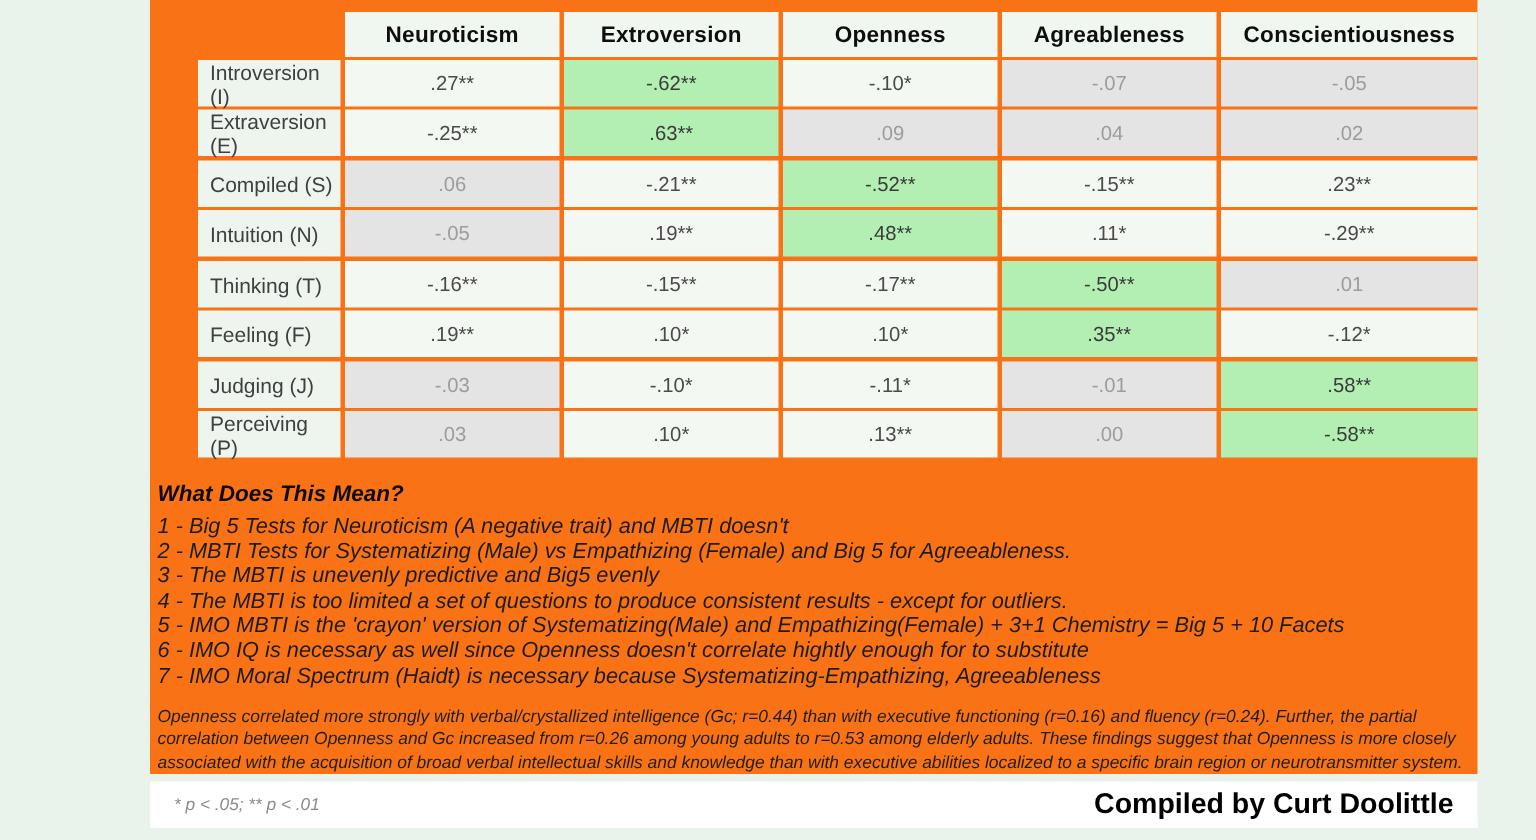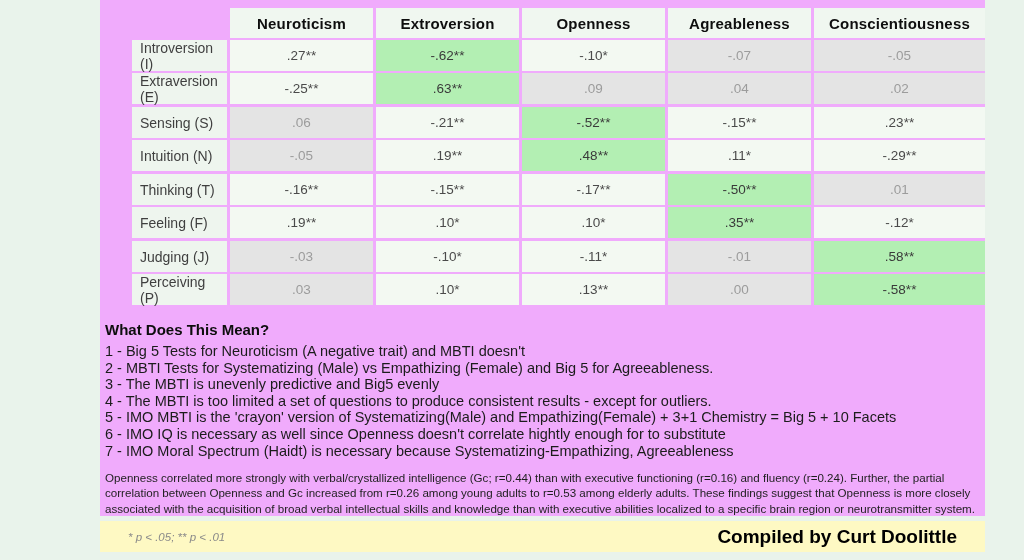--- a/index.html
+++ b/index.html
@@ -6,21 +6,21 @@
   body{
     width:1024px;height:560px;
     background:#e9f3eb;
     font-family:"Liberation Sans", sans-serif;
     position:relative;
     overflow:hidden;
   }
   .panel{
     position:absolute;left:100px;top:0;
     width:885px;height:516px;
-    background:#f0abfc;
+    background:#f97316;
     box-sizing:border-box;
   }
   
   .corr-table{padding-top:8px;}
   .trow{
     display:grid;
     grid-template-columns:127px 143px 143px 143px 143px 171px;
     column-gap:3px;
     margin-bottom:2px;
   }
@@ -43,41 +43,41 @@
   .cell{
     height:31px;
     display:flex;align-items:center;justify-content:center;
     font-size:13.5px;color:#4a4a4a;
     background:#f3f9f2;
   }
   .cell-plain{background:#f3f9f2;}
   .cell-gray{background:#e4e4e4;color:#9c9c9c;}
   .cell-green{background:#b3efb3;color:#3a3a3a;}
   
-  .analysis{padding:14px 0 0 5px;}
+  .analysis{padding:14px 0 0 5px;font-style:italic;}
   .analysis-heading{
     font-weight:bold;font-size:15px;color:#0d0d0d;
     margin:0 0 5px 0;
   }
   .analysis-point{
     font-size:14.5px;line-height:16.6px;color:#1c1c1c;
     margin:0;
   }
   .note{
     margin:11px 0 0 0;
     font-size:11.6px;line-height:1.32;color:#1e1e1e;
     padding-right:6px;
   }
   
   .footer-band{
     position:absolute;left:100px;top:521px;
     width:885px;height:31px;
-    background:#fef9c3;
+    background:#ffffff;
     display:flex;align-items:center;justify-content:space-between;
-    padding:0 28px;box-sizing:border-box;
+    padding:0 16px;box-sizing:border-box;
   }
   .sig-note{font-style:italic;font-size:11.5px;color:#8a8a8a;}
   .credit{font-weight:bold;font-size:19px;color:#000;}
 </style>
 </head>
 <body>
 
 <div class="panel">
 
   <div class="corr-table">
@@ -103,21 +103,21 @@
     <div class="trow">
       <div class="label-cell">Extraversion (E)</div>
       <div class="cell cell-plain">-.25**</div>
       <div class="cell cell-green">.63**</div>
       <div class="cell cell-gray">.09</div>
       <div class="cell cell-gray">.04</div>
       <div class="cell cell-gray">.02</div>
     </div>
 
     <div class="trow group-start">
-      <div class="label-cell">Sensing (S)</div>
+      <div class="label-cell">Compiled (S)</div>
       <div class="cell cell-gray">.06</div>
       <div class="cell cell-plain">-.21**</div>
       <div class="cell cell-green">-.52**</div>
       <div class="cell cell-plain">-.15**</div>
       <div class="cell cell-plain">.23**</div>
     </div>
 
     <div class="trow">
       <div class="label-cell">Intuition (N)</div>
       <div class="cell cell-gray">-.05</div>

